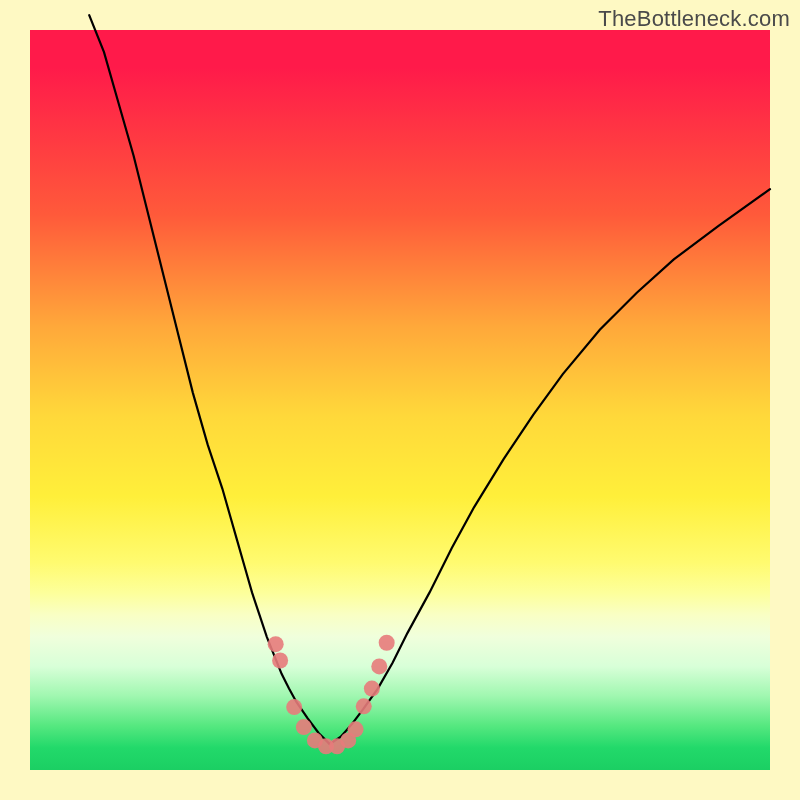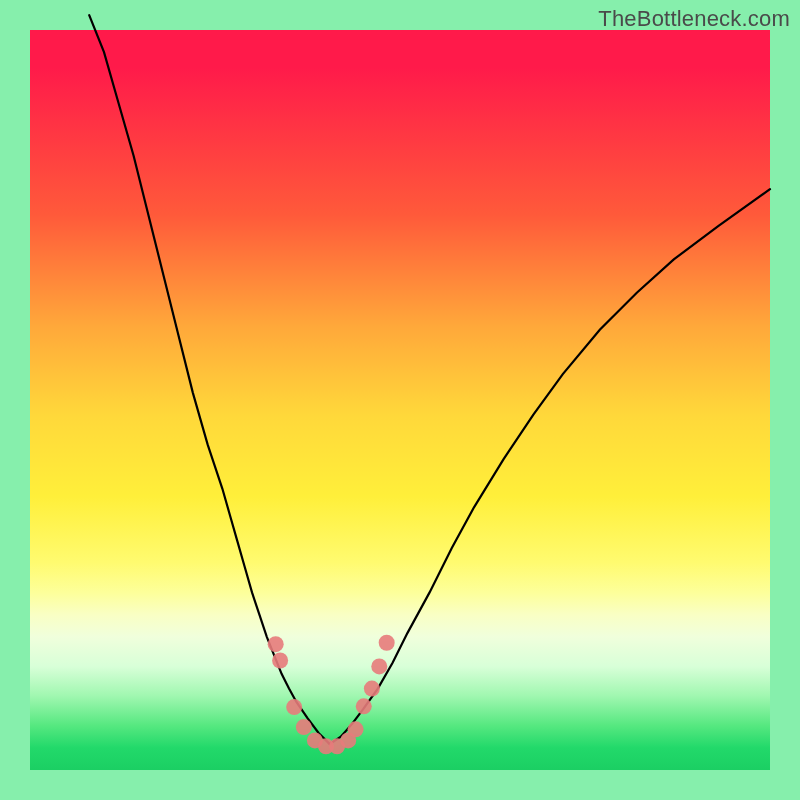--- a/index.html
+++ b/index.html
@@ -8,21 +8,21 @@
     width: 800px;
     height: 800px;
     background: #000;
     font-family: Arial, Helvetica, sans-serif;
     overflow: hidden;
   }
   .frame {
     position: relative;
     width: 800px;
     height: 800px;
-    background: #86efac;
+    background: #fef9c3;
   }
   .plot-area {
     position: absolute;
     left: 30px;
     top: 30px;
     width: 740px;
     height: 740px;
     background: linear-gradient(
       to bottom,
       #ff1a4a 0%,

